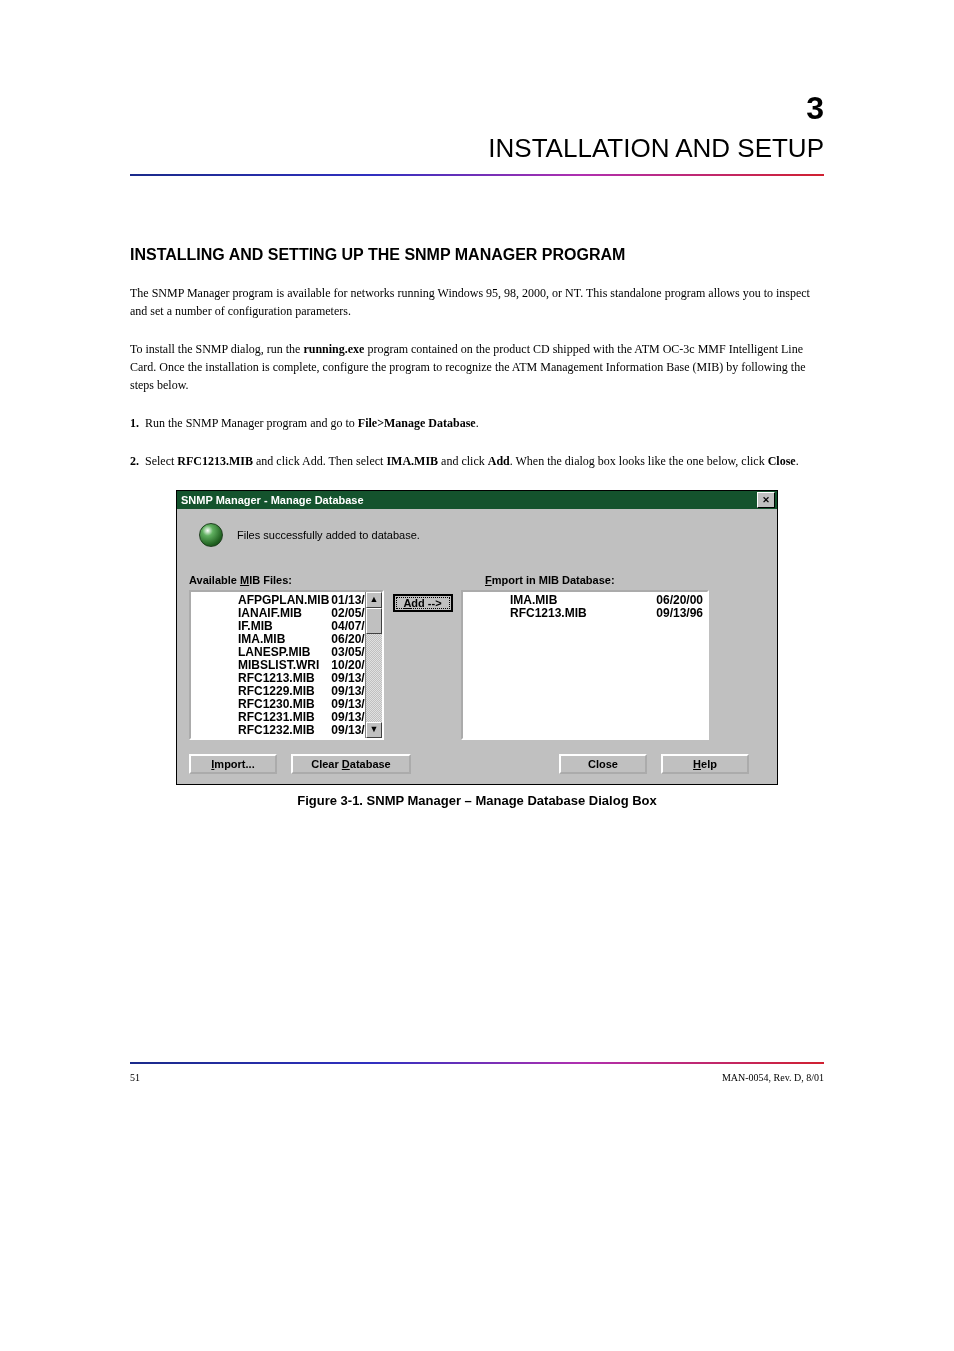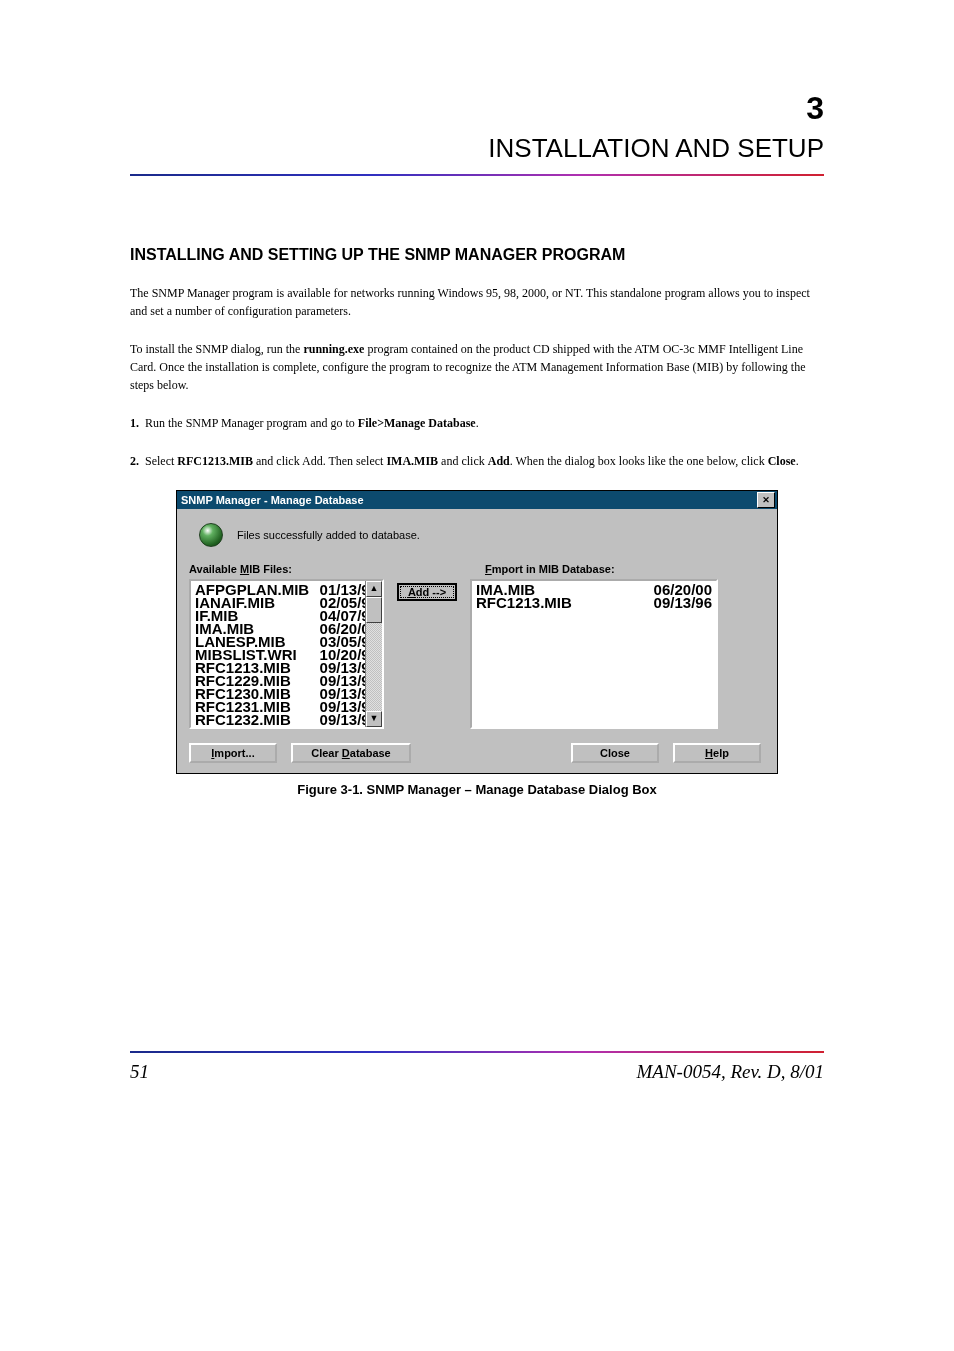--- a/index.html
+++ b/index.html
@@ -58,76 +58,76 @@
   }
   .figure-caption {
     font-family: Arial, Helvetica, sans-serif;
     font-size: 13px;
     font-weight: bold;
     margin-top: 8px;
   }
   .footer-row {
     display: flex;
     justify-content: space-between;
-    font-style: italic;
-    font-size: 19px;
+    font-size: 10px;
   }
 
   
   .dialog {
     display: inline-block;
     width: 600px;
     text-align: left;
     font-family: "MS Sans Serif", Tahoma, Arial, sans-serif;
     font-size: 11px;
     color: #000;
     border: 1px solid #000;
     background: #c0c0c0;
   }
   .titlebar {
     display: flex;
     justify-content: space-between;
     align-items: center;
-    background: #0c4a6e;
+    background: #14532d;
     color: #fff;
     height: 18px;
     padding: 0 2px 0 4px;
     font-weight: bold;
   }
   .titlebar .close-x {
     width: 16px;
     height: 14px;
     background: #c0c0c0;
     color: #000;
     text-align: center;
     line-height: 14px;
     border: 1px solid #fff;
     border-right-color: #000;
     border-bottom-color: #000;
     font-family: Arial, sans-serif;
     font-size: 9px;
     font-weight: bold;
   }
   .dlg-body {
-    padding: 12px 16px 10px 12px;
+    padding: 12px 28px 10px 12px;
   }
   .msg-row {
     display: flex;
     align-items: center;
     gap: 14px;
     padding: 2px 6px 16px 10px;
   }
   .sphere {
     width: 22px; height: 22px; border-radius: 50%;
     background: radial-gradient(circle at 35% 30%, #ffffff 0%, #60b060 25%, #206020 70%, #0b3a0b 100%);
     border: 1px solid #204020;
   }
   .labels-row {
     display: flex;
     font-weight: bold;
+    margin-top: 11px;
   }
   .labels-row .lbl-left {
     width: 210px;
   }
   .labels-row .lbl-right {
     margin-left: 86px;
   }
   .u { text-decoration: underline; }
 
   .lists-row {
@@ -138,21 +138,21 @@
   .listbox {
     border: 2px inset #fff;
     background: #fff;
     height: 150px;
     box-sizing: border-box;
     overflow: hidden;
     position: relative;
   }
   .listbox.left { width: 195px; }
   .listbox.right { width: 248px; }
-  .listbox .rows { font-weight: bold; font-size: 15px; padding: 2px 2px; }
+  .listbox .rows { font-weight: bold; font-size: 12px; padding: 2px 2px; margin-left: 43px; }
   .listbox .row { display: flex; justify-content: space-between; padding: 0 2px; line-height: 13px; white-space: pre; }
 
   .scrollbar {
     position: absolute;
     right: 0; top: 0; bottom: 0;
     width: 16px;
     background: #c0c0c0;
     border-left: 1px solid #808080;
     display: flex; flex-direction: column;
   }
@@ -169,21 +169,21 @@
   }
   .sb-track { flex: 1; background: repeating-conic-gradient(#c0c0c0 0% 25%, #e0e0e0 0% 50%) 0/2px 2px; position: relative; }
   .sb-thumb {
     position: absolute; left:0; right:0; top:0; height:26px;
     background:#c0c0c0;
     border:1px solid #fff; border-right-color:#404040; border-bottom-color:#404040;
     box-sizing:border-box;
   }
 
   .mid-col {
-    width: 86px;
+    width: 77px;
     display: flex;
     justify-content: center;
     padding-top: 4px;
   }
   .win-btn {
     font-family: "MS Sans Serif", Tahoma, Arial, sans-serif;
     font-size: 11px;
     font-weight: bold;
     background: #c0c0c0;
     border: 2px outset #fff;

